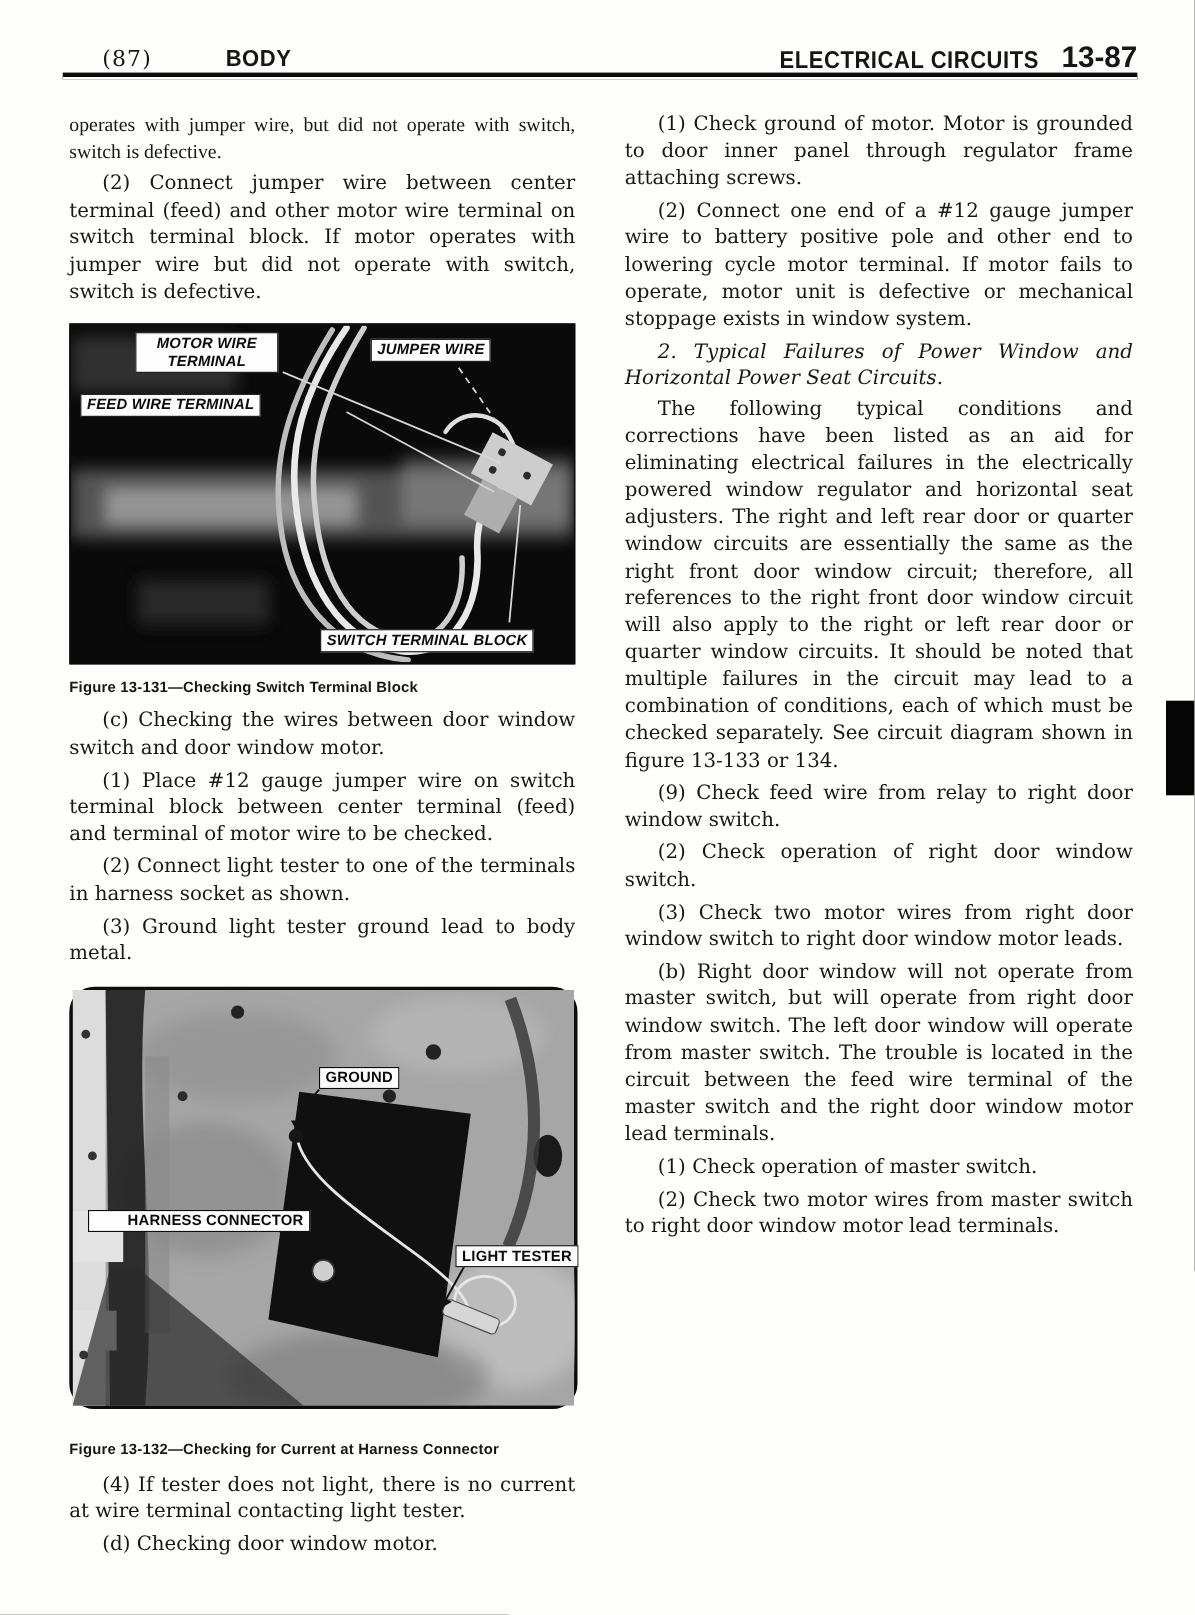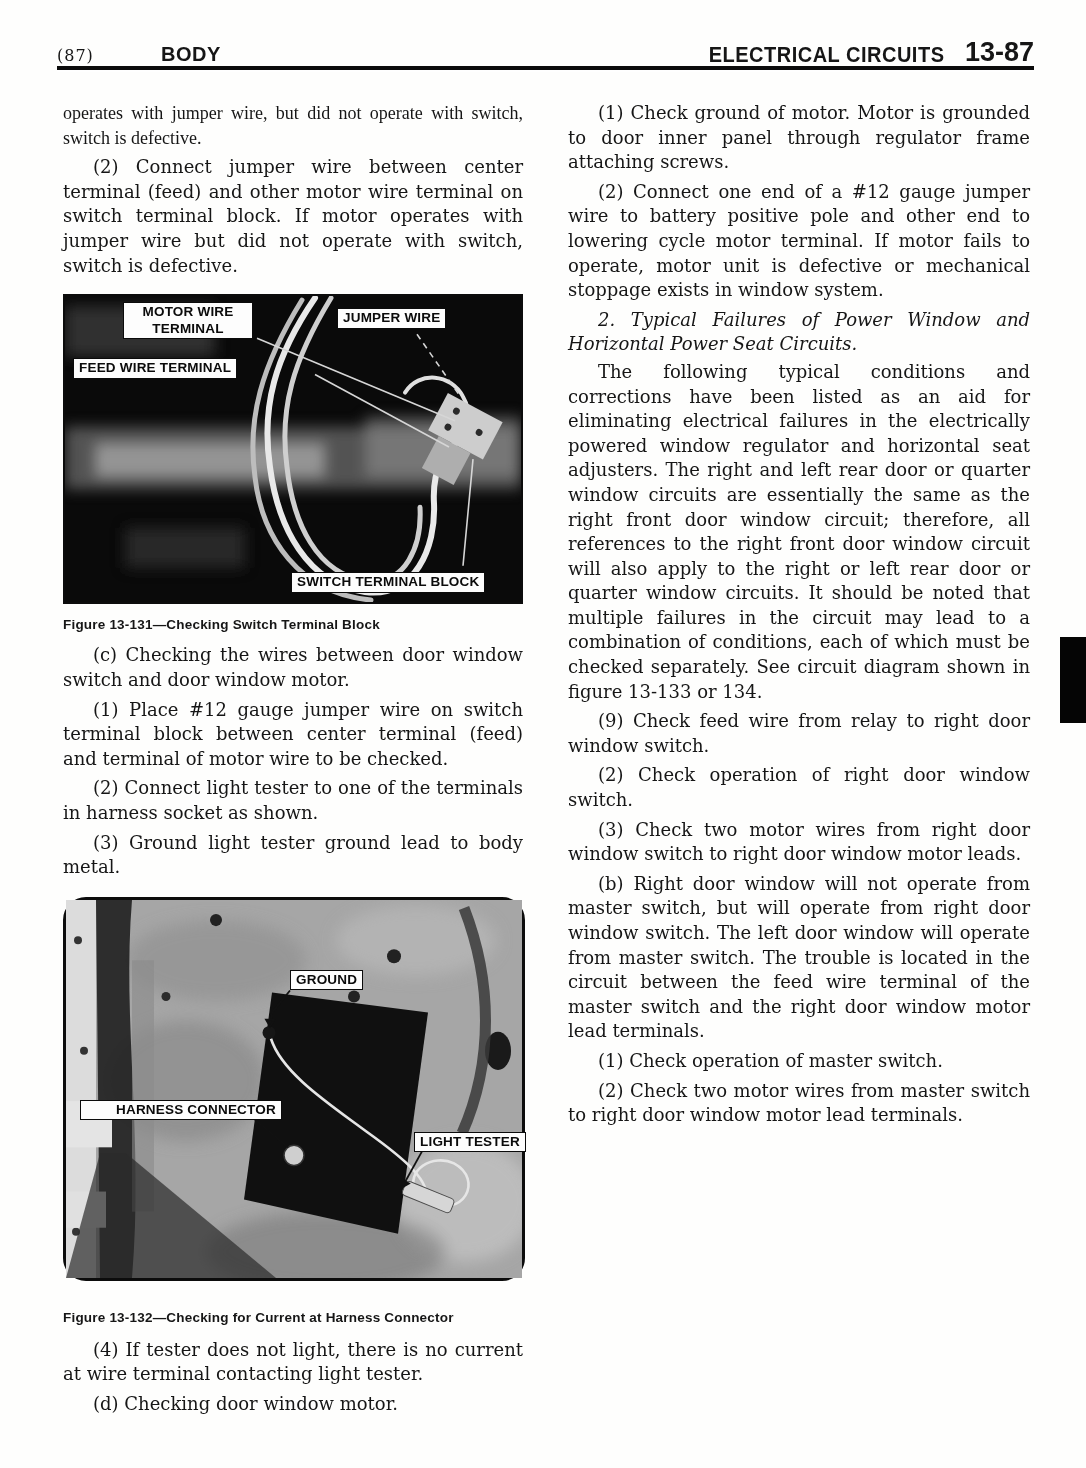--- a/index.html
+++ b/index.html
@@ -4,40 +4,40 @@
 <style>
   html,body{margin:0;padding:0;background:#777;}
   .page{
     position:relative;width:1086px;height:1468px;margin:0 auto;
     background:#fefefd;color:#161616;overflow:hidden;
     font-family:"DejaVu Serif","Liberation Serif",serif;
   }
   
   .hdr{position:absolute;top:40px;left:57px;right:52px;height:26px;}
   .hdr-left{position:absolute;left:0;bottom:0;white-space:nowrap;}
-  .pg-paren{font-size:16px;letter-spacing:1px;}
+  .pg-paren{font-size:20px;letter-spacing:1px;margin-left:36px;}
   .sec-title{font-family:"Liberation Sans","DejaVu Sans",sans-serif;font-weight:700;
     font-size:20px;letter-spacing:.5px;margin-left:62px;transform:scaleY(1.05);display:inline-block;}
   .hdr-right{position:absolute;right:0;bottom:-2px;white-space:nowrap;
     font-family:"Liberation Sans","DejaVu Sans",sans-serif;font-weight:700;}
   .chap-title{font-size:20px;letter-spacing:.5px;display:inline-block;transform:scaleY(1.1);}
   .page-no{font-size:27px;margin-left:16px;display:inline-block;letter-spacing:0;}
   .hdr-rule{position:absolute;top:66px;left:57px;right:52px;height:6px;background:#0c0c0c;
     box-shadow:0 -2px 0 #fff inset;}
   
   .col{position:absolute;top:101px;font-size:18px;line-height:24.6px;text-align:justify;}
   .col-left{left:63px;width:460px;}
   .col-right{left:568px;width:462px;}
   .col p{margin:0 0 5px 0;text-indent:30px;}
   p.no-indent{text-indent:0;font-family:Liberation Serif, serif;}
   p.head-italic{font-style:italic;margin-top:3px;margin-bottom:3px;}
   
   figure{margin:0;position:relative;}
   .photo{position:relative;border:2px solid #0c0c0c;background:#0a0a0a;}
-  .photo1{width:456px;height:306px;margin-top:16px;}
+  .photo1{width:456px;height:306px;margin-top:16px;font-style:italic;}
   .photo2{width:456px;height:378px;margin-top:17px;border-width:3px;border-radius:23px;}
   .photo svg{position:absolute;inset:0;width:100%;height:100%;}
   .plabel{
     position:absolute;background:#fdfdfd;color:#0b0b0b;border:1px solid #0b0b0b;
     font-family:"Liberation Sans","DejaVu Sans",sans-serif;font-weight:700;
     font-size:13.5px;line-height:1.22;padding:1px 5px;white-space:nowrap;letter-spacing:.2px;
   }
   .plabel.wrap{white-space:normal;text-align:center;}
   .fig-caption{
     font-family:"Liberation Sans","DejaVu Sans",sans-serif;font-weight:700;

